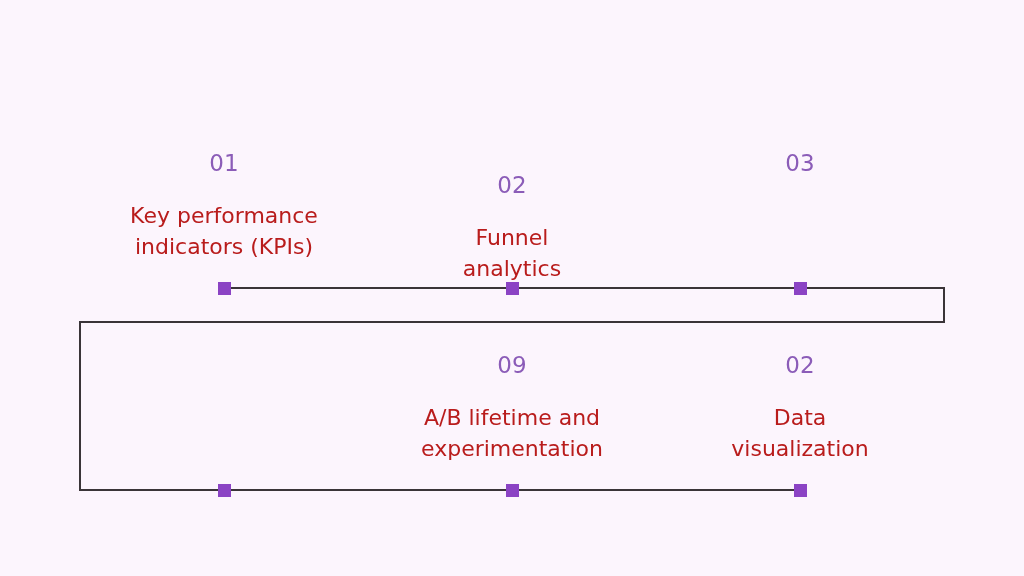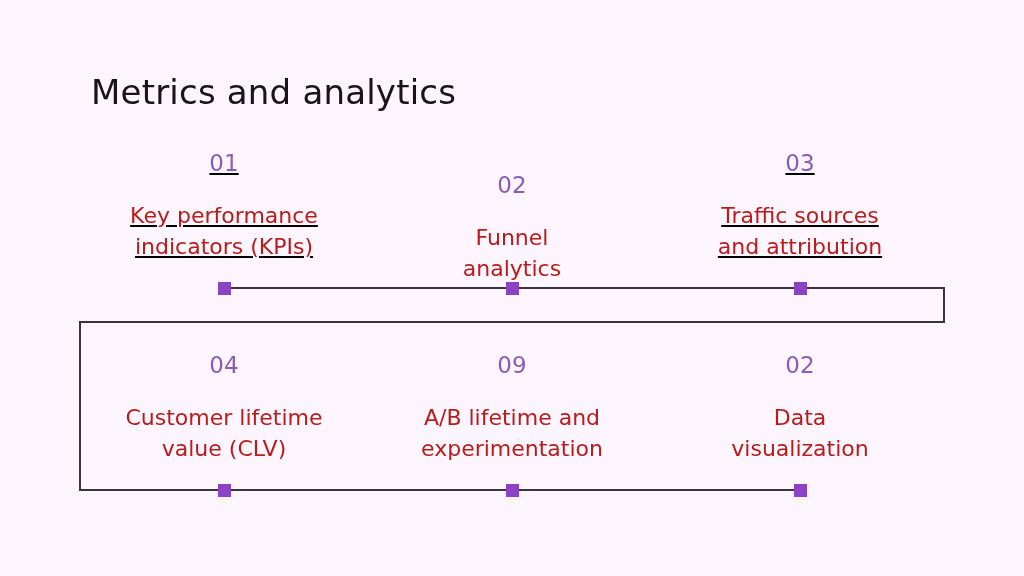--- a/index.html
+++ b/index.html
@@ -70,49 +70,41 @@
     width: 13px;
     height: 13px;
     background: #8b43c4;
   }
 </style>
 </head>
 <body>
 
 <div class="slide">
 
-  <div class="slide-title">Metrics and analytics</div>
 
   <svg class="connector" viewBox="0 0 1024 576" width="1024" height="576">
     <path d="M 224 288 L 944 288 L 944 322 L 80 322 L 80 490 L 800 490" fill="none" stroke="#3a3438" stroke-width="2" stroke-linejoin="miter" stroke-linecap="butt"></path>
   </svg>
 
-  <div class="step row-top" style="left:80px; top:152px;text-decoration:underline;">
+  <div class="step row-top" style="left:80px; top:152px;">
     <div class="step-number">01</div>
     <div class="step-label">Key performance
 indicators (KPIs)</div>
   </div>
 
   <div class="step row-top" style="left:368px; top:152px;margin-top:22px;">
     <div class="step-number">02</div>
     <div class="step-label">Funnel
 analytics</div>
   </div>
 
-  <div class="step row-top" style="left:656px; top:152px;text-decoration:underline;">
+  <div class="step row-top" style="left:656px; top:152px;">
     <div class="step-number">03</div>
-    <div class="step-label">Traffic sources
-and attribution</div>
   </div>
 
-  <div class="step row-bottom" style="left:80px; top:354px;">
-    <div class="step-number">04</div>
-    <div class="step-label">Customer lifetime
-value (CLV)</div>
-  </div>
 
   <div class="step row-bottom" style="left:368px; top:354px;">
     <div class="step-number">09</div>
     <div class="step-label">A/B lifetime and
 experimentation</div>
   </div>
 
   <div class="step row-bottom" style="left:656px; top:354px;">
     <div class="step-number">02</div>
     <div class="step-label">Data

